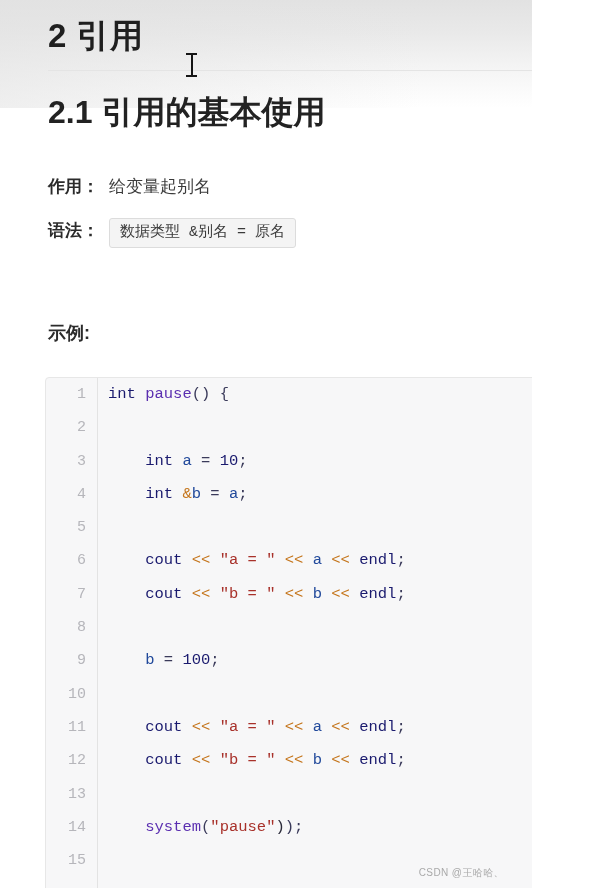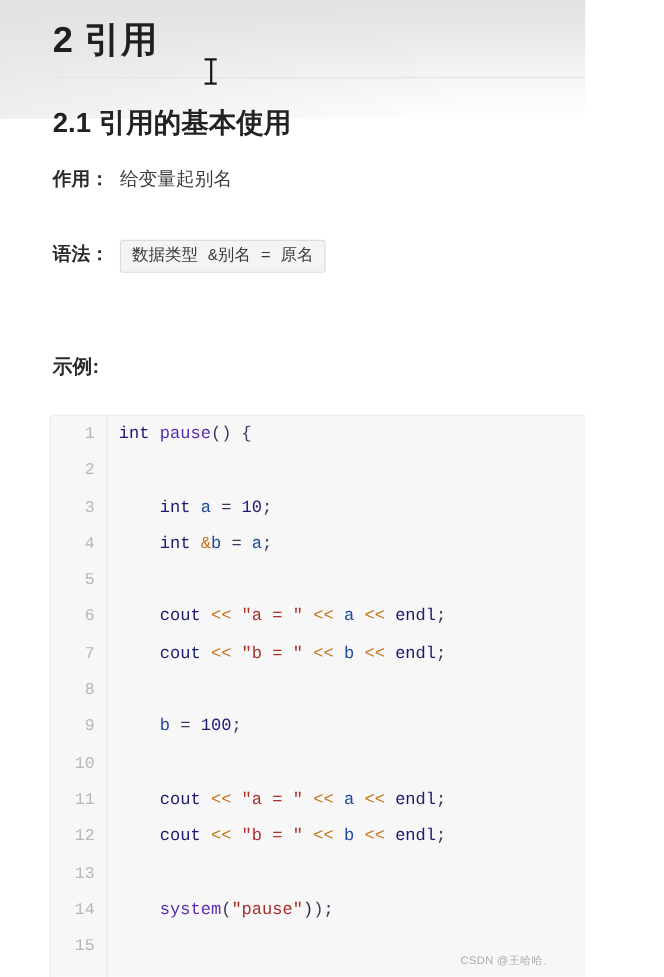--- a/index.html
+++ b/index.html
@@ -61,31 +61,31 @@
     top: 70px;
     width: 556px;
     height: 1px;
     background: #e4e4e4;
   }
 
   .h2 {
     position: absolute;
     left: 48px;
     top: 95px;
-    font-size: 25px;
+    font-size: 32px;
     font-weight: bold;
     color: #222222;
     line-height: 34px;
     white-space: nowrap;
   }
 
   .para-purpose {
     position: absolute;
     left: 48px;
-    top: 150px;
+    top: 174px;
     font-size: 17px;
     color: #3b3b3b;
     line-height: 26px;
     white-space: nowrap;
   }
   .para-purpose .lbl { font-weight: bold; color: #2b2b2b; }
   .para-purpose .val { margin-left: 10px; }
 
   .para-syntax {
     position: absolute;

